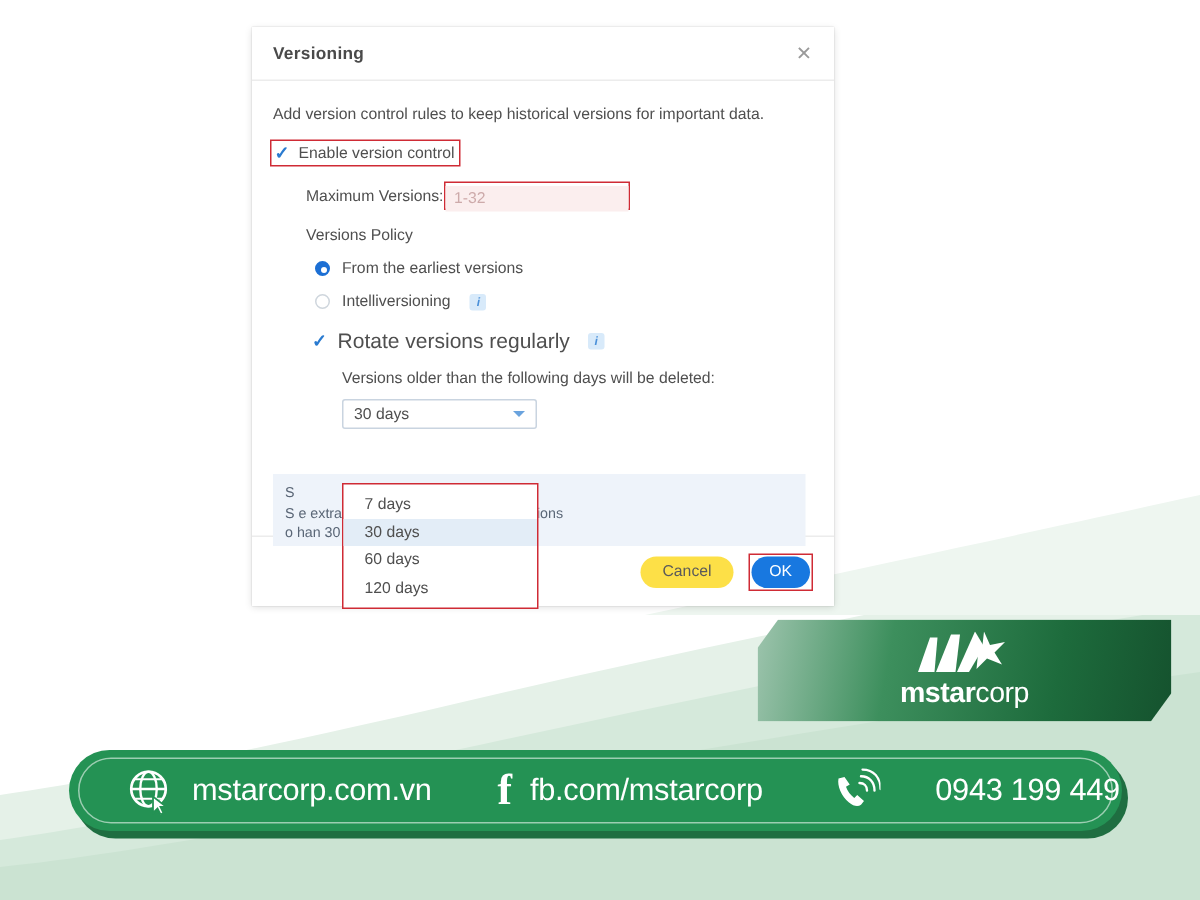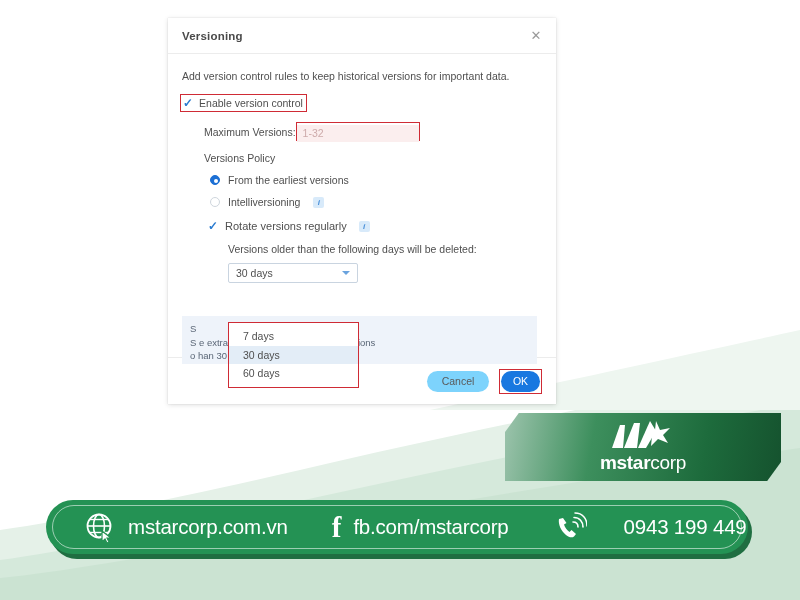--- a/index.html
+++ b/index.html
@@ -91,21 +91,21 @@
     display: inline-block;
     width: 11px; height: 11px; border-radius: 2px;
     background: #d8eafa; color: #4a90d9;
     font-size: 8px; line-height: 11px; text-align: center;
     font-style: italic; font-weight: bold;
     margin-left: 5px; vertical-align: middle;
   }
 
   .chk-row { display: flex; align-items: center; gap: 7px; margin-top: 12px; padding-left: 26px; }
   .chk-mark { color: #2a7bd0; font-size: 12px; font-weight: bold; line-height: 1; }
-  .chk-label { font-size: 11px; color: #4f4f4f; }
+  .chk-label { font-size: 14px; color: #4f4f4f; }
 
   .sub-label { font-size: 10.5px; color: #4f4f4f; margin-top: 11px; padding-left: 46px; }
 
   
   .select-box {
     margin-top: 8px; margin-left: 46px;
     width: 130px; height: 20px;
     border: 1px solid #c9d4e0; border-radius: 2px;
     background: #fff;
     display: flex; align-items: center;
@@ -162,21 +162,21 @@
   }
   .btn {
     font-family: "Liberation Sans", sans-serif;
     font-size: 10.5px;
     border-radius: 11px;
     border: none;
     cursor: pointer;
   }
   .btn-cancel {
     width: 62px; height: 21px;
-    background: #7dd3fc; color: #5a5a5a;
+    background: #fde047; color: #5a5a5a;
   }
   .ok-wrap {
     border: 1.8px solid #cf2b35;
     padding: 1px;
     display: inline-flex;
   }
   .btn-ok {
     width: 39px; height: 21px;
     background: #1878e0; color: #ffffff;
     border-radius: 11px;
@@ -309,20 +309,21 @@
         <div class="info-line">
           <span>o                                      han 30 days.</span>
         </div>
       </div>
 
       
       <div class="dropdown">
         <div class="dd-item">7 days</div>
         <div class="dd-item sel">30 days</div>
         <div class="dd-item">60 days</div>
+        <div class="dd-item">120 days</div>
       </div>
 
     </div>
 
     <div class="dlg-footer">
       <button class="btn btn-cancel">Cancel</button>
       <span class="ok-wrap">
         <button class="btn btn-ok">OK</button>
       </span>
     </div>

